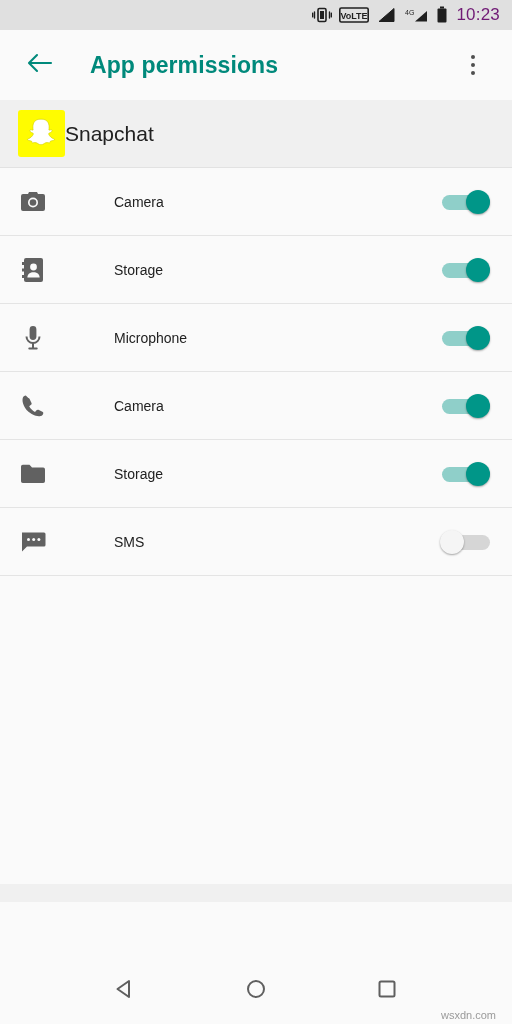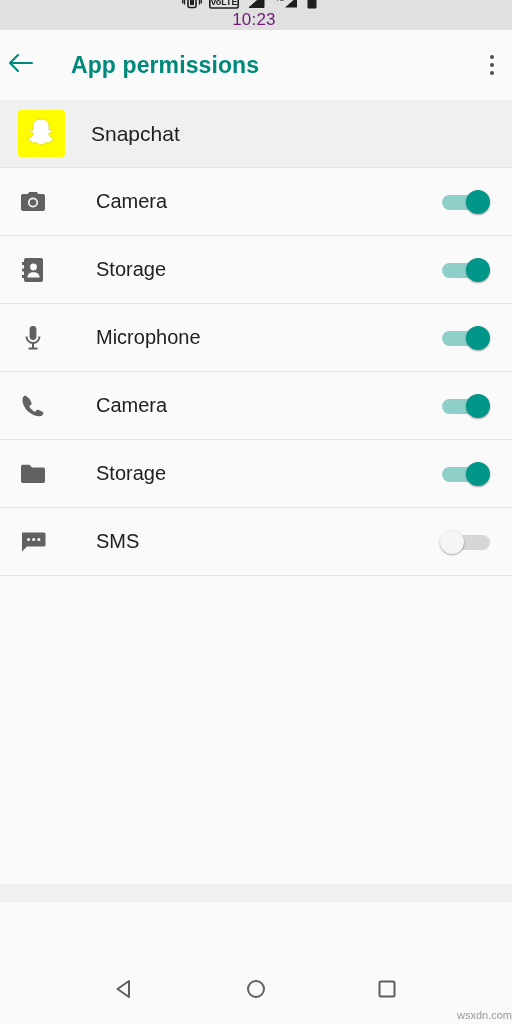--- a/index.html
+++ b/index.html
@@ -17,42 +17,41 @@
 
   
   .status-bar {
     height: 30px;
     background: #e0e0e0;
     display: flex;
     align-items: center;
     justify-content: flex-end;
     padding: 0 12px 0 0;
     box-sizing: border-box;
-    flex-direction: column;
   }
   .status-icons {
     display: flex;
     align-items: center;
     gap: 7px;
   }
   .status-icons svg { display: block; }
   .status-time {
     font-size: 17px;
     color: #701a75;
     margin-left: 8px;
     letter-spacing: 0.2px;
   }
 
   
   .app-bar {
     height: 70px;
     background: #fafafa;
     display: flex;
     align-items: center;
-    padding: 0 5px;
+    padding: 0 24px;
     box-sizing: border-box;
   }
   .back-btn {
     width: 32px;
     height: 32px;
     display: flex;
     align-items: center;
     justify-content: center;
     cursor: pointer;
   }
@@ -97,21 +96,20 @@
     background: #fffc00;
     border-radius: 3px;
     display: flex;
     align-items: center;
     justify-content: center;
     flex: 0 0 auto;
   }
   .app-name {
     font-size: 21px;
     color: #212121;
-    margin-left: 26px;
   }
 
   
   .perm-list {
     background: #fafafa;
   }
   .perm-row {
     height: 68px;
     display: flex;
     align-items: center;
@@ -121,23 +119,23 @@
     background: #fafafa;
   }
   .perm-icon {
     width: 30px;
     display: flex;
     align-items: center;
     justify-content: center;
     flex: 0 0 auto;
   }
   .perm-label {
-    font-size: 20px;
+    font-size: 14px;
     color: #212121;
-    margin-left: 48px;
+    margin-left: 66px;
   }
   .switch {
     margin-left: auto;
     width: 54px;
     height: 28px;
     position: relative;
     cursor: pointer;
     flex: 0 0 auto;
   }
   .switch .track {
@@ -194,21 +192,21 @@
   .nav-btn {
     width: 40px;
     height: 40px;
     display: flex;
     align-items: center;
     justify-content: center;
     cursor: pointer;
   }
   .watermark {
     position: absolute;
-    right: 0;
+    right: 16px;
     bottom: 3px;
     font-size: 11px;
     color: #9a9a9a;
   }
 </style>
 </head>
 <body>
 
 <div class="status-bar">
   <div class="status-icons">

